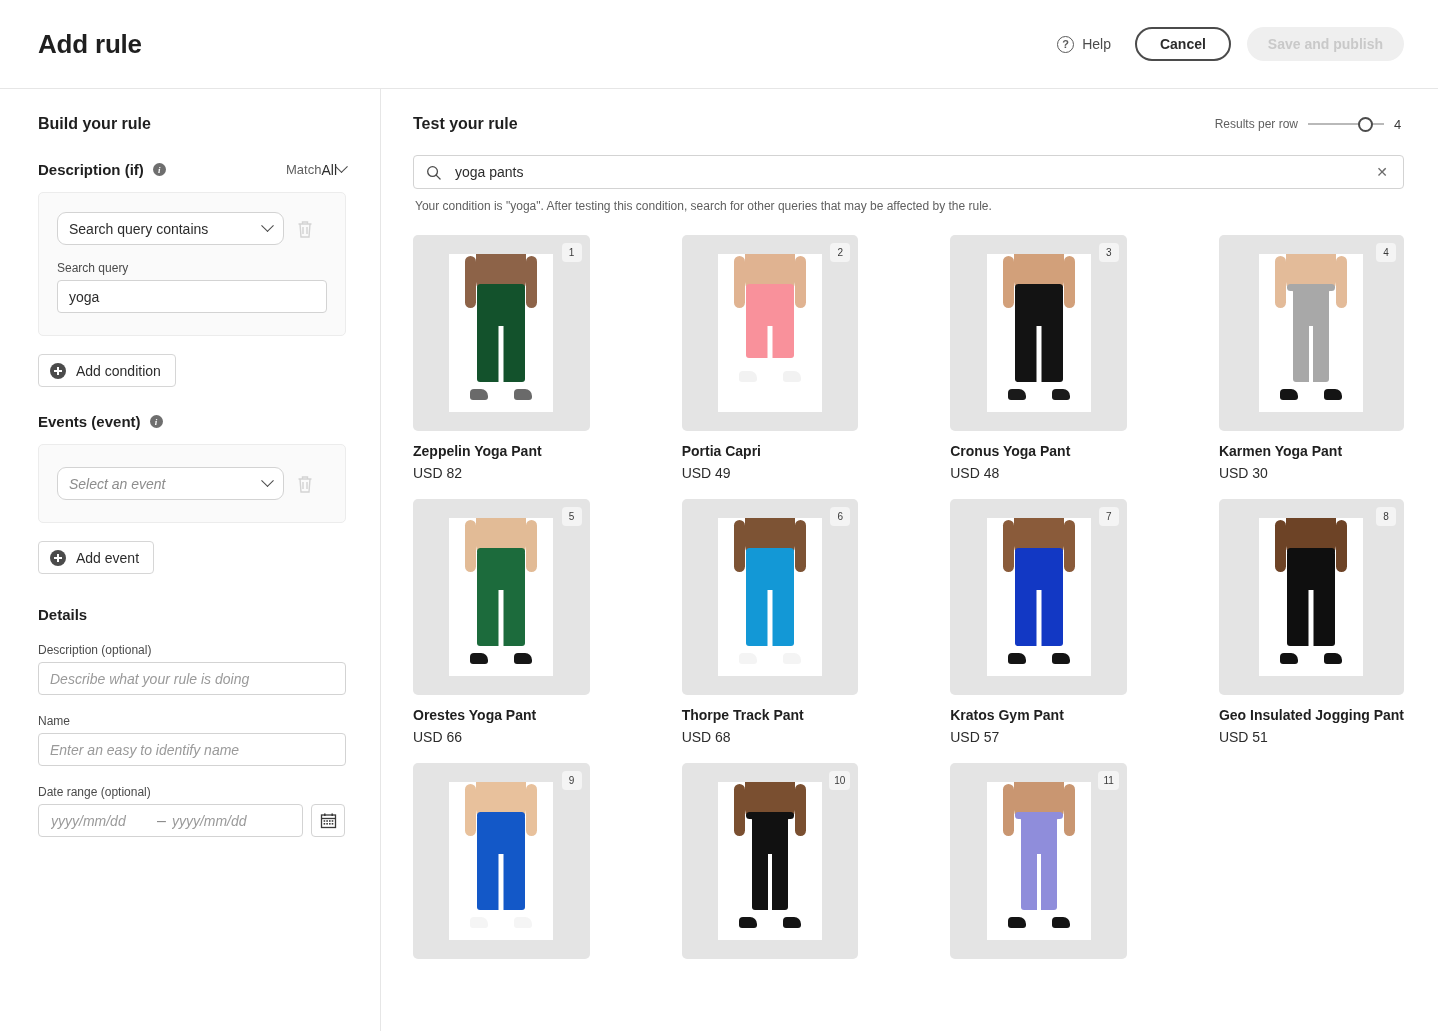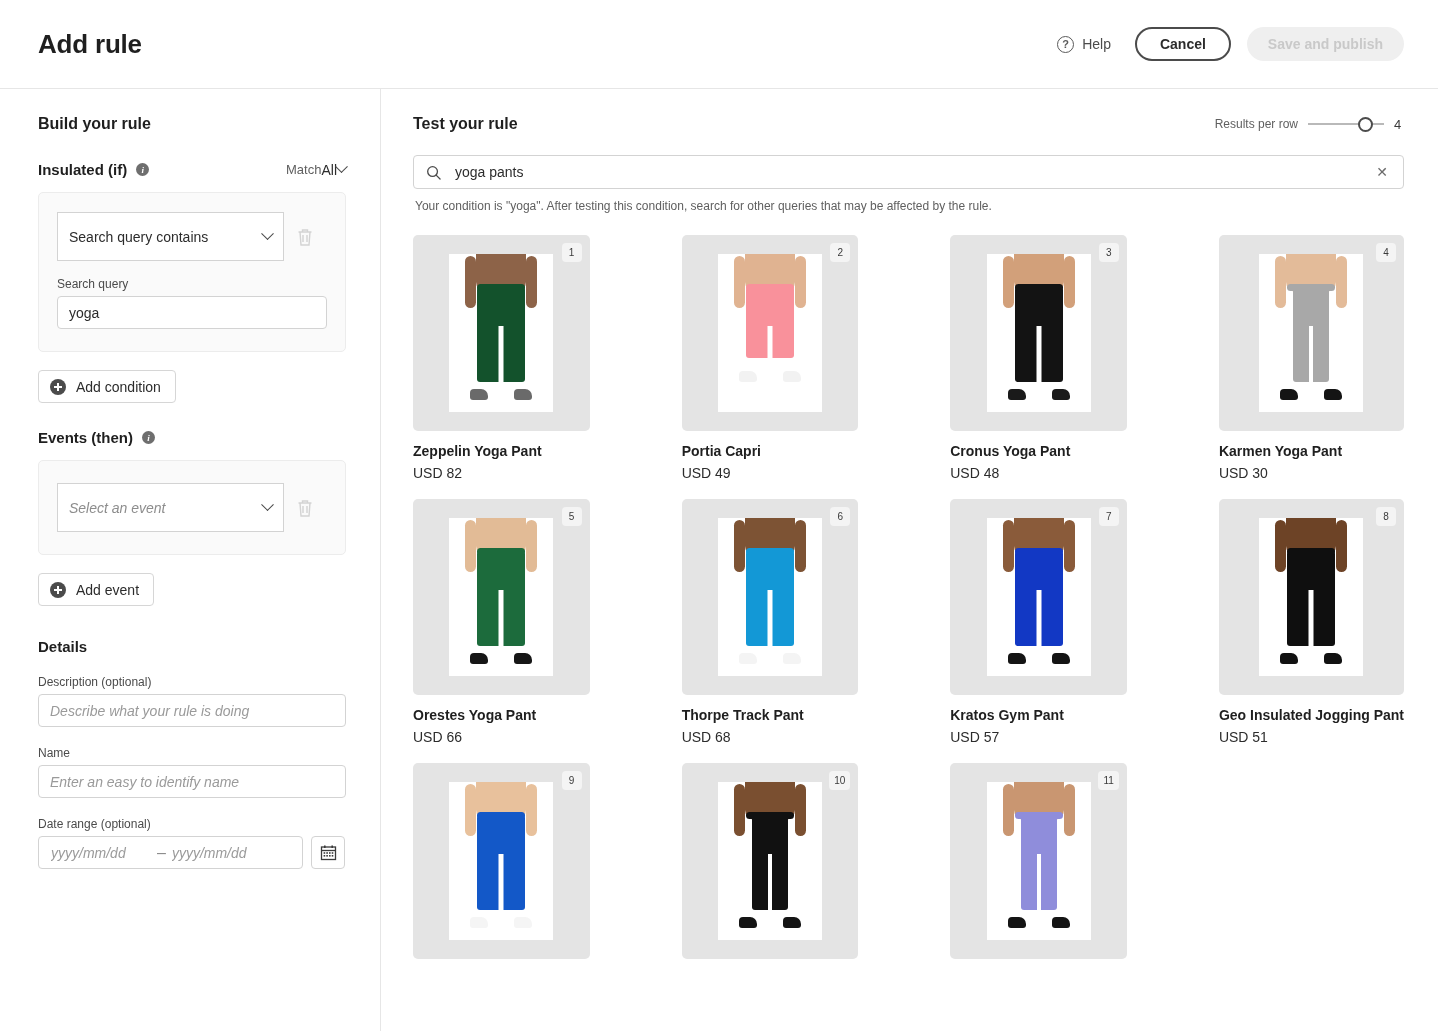--- a/index.html
+++ b/index.html
@@ -152,24 +152,24 @@
 
   .rule-card {
     background: #fafafa;
     border: 1px solid #ececec;
     border-radius: 5px;
     padding: 19px 18px 22px 18px;
   }
   .field-row { display: flex; align-items: center; gap: 12px; }
   .select-box {
     flex: 1;
-    height: 49px;
+    height: 33px;
     background: #fff;
     border: 1px solid #d3d3d3;
-    border-radius: 0;
+    border-radius: 9px;
     display: flex;
     align-items: center;
     padding: 0 11px;
     font-size: 14px;
     color: #2c2c2c;
     cursor: pointer;
     max-width: 227px;
   }
   .select-box .ph { color: #8d8d8d; font-style: italic; }
   .select-box .chev { margin-left: auto; }
@@ -475,21 +475,21 @@
 </div>
 <div class="divider-h"></div>
 
 <div class="main">
 
   <div class="sidebar">
     <div class="sb-title">Build your rule</div>
 
     
     <div class="section-head">
-      <h3>Insulated (if)</h3>
+      <h3>Description (if)</h3>
       <span class="info-icon">i</span>
       <div class="match-group">
         <span>Match</span>
         <span class="val">All</span>
         <span class="chev"></span>
       </div>
     </div>
 
     <div class="rule-card">
       <div class="field-row">
@@ -508,21 +508,21 @@
       <input class="text-input" value="yoga" style="">
     </div>
 
     <button class="add-btn">
       <span class="plus-icon"></span>
       <span>Add condition</span>
     </button>
 
     
     <div class="section-head" style="margin-top:26px;">
-      <h3>Events (then)</h3>
+      <h3>Events (event)</h3>
       <span class="info-icon">i</span>
     </div>
 
     <div class="rule-card" style="padding:22px 18px;">
       <div class="field-row">
         <div class="select-box">
           <span class="ph">Select an event</span>
           <span class="chev"></span>
         </div>
         <div class="trash">

